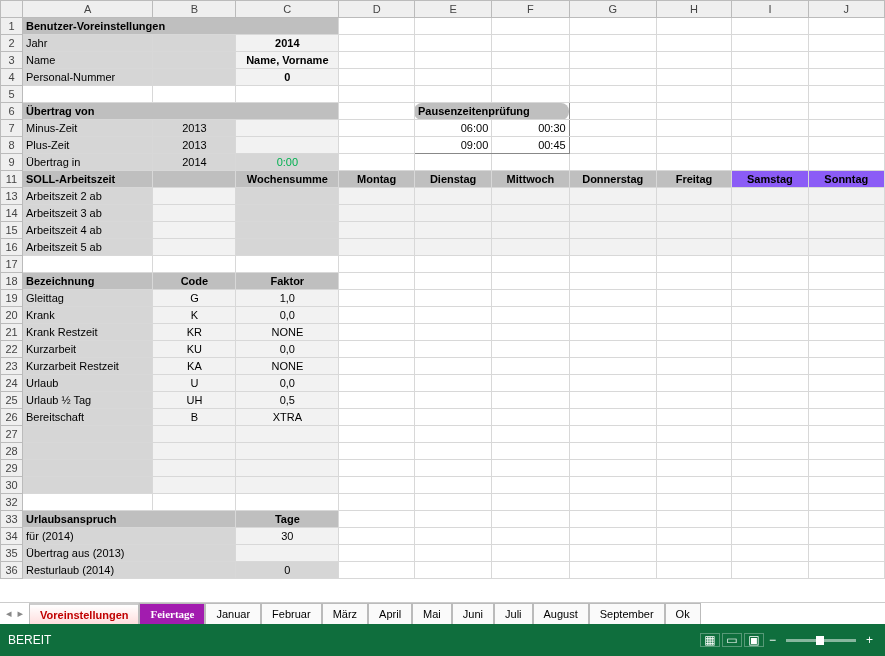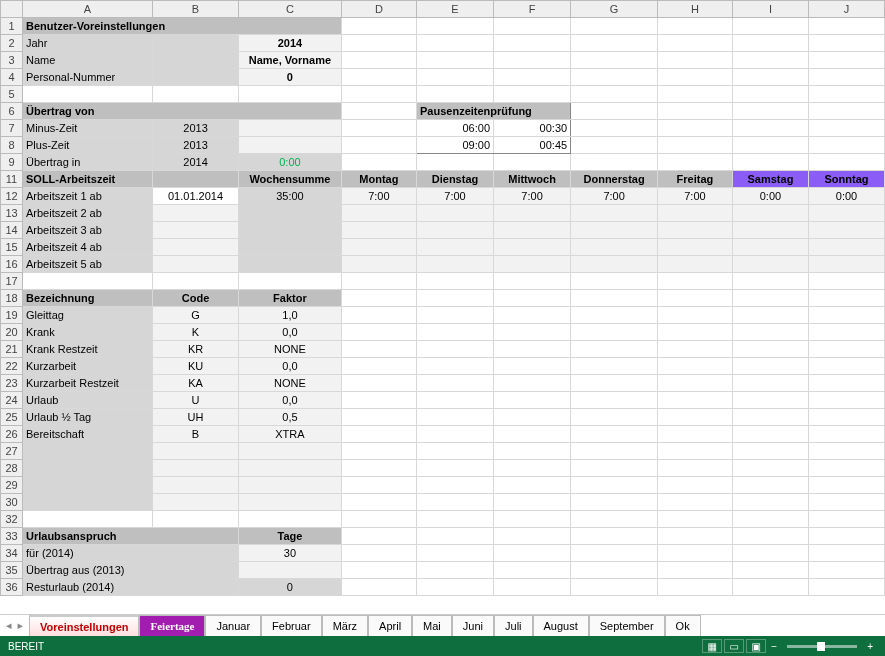--- a/index.html
+++ b/index.html
@@ -13,31 +13,31 @@
   .corner { z-index: 4 !important; left: 0; top: 0; }
   .b { font-weight: bold; }
   .c { text-align: center; }
   .r { text-align: right; }
   .grey { background: #bfbfbf; }
   .grey2 { background: #d6d6d6; }
   .ltgrey { background: #f2f2f2; }
   .orange { background: #8b5cf6; }
   .green { color: #00b050; }
   .bb { border-bottom: 1px solid #888 !important; }
-  .bt { border-top: 1px solid #888 !important; }
+  .bt { border-top: 1px solid #888 !important; border-radius: 8px; }
   .bl { border-left: 1px solid #888 !important; }
   .br { border-right: 1px solid #888 !important; }
   .footer { position: absolute; left: 0; bottom: 0; width: 885px; }
   .tabs { height: 22px; background: #fff; display: flex; align-items: stretch; border-top: 1px solid #ccc; font-size: 11px; }
   .tabs .nav { display:flex; align-items:center; padding: 0 6px; gap:6px; color:#888; }
   .tabs .nav span { cursor:pointer; }
   .tab { padding: 3px 10px; border: 1px solid #bbb; border-bottom: none; background: #fafafa; cursor:pointer; display:flex; align-items:center; }
   .tab.active { background: linear-gradient(#fff,#ffdede); color: #c00000; font-weight: bold; border-top: 2px solid #ccc; }
   .tab.red { background: #a21caf; color: #fff; font-weight: bold; font-family: Liberation Serif, serif; }
-  .status { height: 20px; background: #0f6e3d; color: #fff; display: flex; align-items: center; font-size: 10px; padding: 0 8px; }
+  .status { height: 32px; background: #0f6e3d; color: #fff; display: flex; align-items: center; font-size: 12px; padding: 0 8px; }
   .status .spacer { flex: 1; }
   .status .vbtn { width: 20px; height: 14px; margin: 0 1px; display:flex; align-items:center; justify-content:center; border:1px solid rgba(255,255,255,0.3); cursor:pointer; }
   .status .slider { width: 70px; height: 3px; background: rgba(255,255,255,0.5); position: relative; margin: 0 6px; }
   .status .slider::after { content:''; position:absolute; left: 30px; top:-3px; width:8px; height:9px; background:#fff; }
 </style>
 </head>
 <body>
 
 <div class="sheet-container">
 <table class="sheet">
@@ -189,33 +189,20 @@
           <td class="b grey c">Wochensumme</td>
           <td class="b grey c">Montag</td>
           <td class="b grey c">Dienstag</td>
           <td class="b grey c">Mittwoch</td>
           <td class="b grey c">Donnerstag</td>
           <td class="b grey c">Freitag</td>
           <td class="b orange c">Samstag</td>
           <td class="b orange c">Sonntag</td>
         </tr>
         <tr>
-          <th class="rowhdr">12</th>
-          <td class="grey2">Arbeitszeit 1 ab</td>
-          <td class="c">01.01.2014</td>
-          <td class="grey2 c">35:00</td>
-          <td class="ltgrey c">7:00</td>
-          <td class="ltgrey c">7:00</td>
-          <td class="ltgrey c">7:00</td>
-          <td class="ltgrey c">7:00</td>
-          <td class="ltgrey c">7:00</td>
-          <td class="ltgrey c">0:00</td>
-          <td class="ltgrey c">0:00</td>
-        </tr>
-        <tr>
           <th class="rowhdr">13</th>
           <td class="grey2">Arbeitszeit 2 ab</td>
           <td class="ltgrey c"></td>
           <td class="grey2 c"></td>
           <td class="ltgrey c"></td>
           <td class="ltgrey c"></td>
           <td class="ltgrey c"></td>
           <td class="ltgrey c"></td>
           <td class="ltgrey c"></td>
           <td class="ltgrey c"></td>

